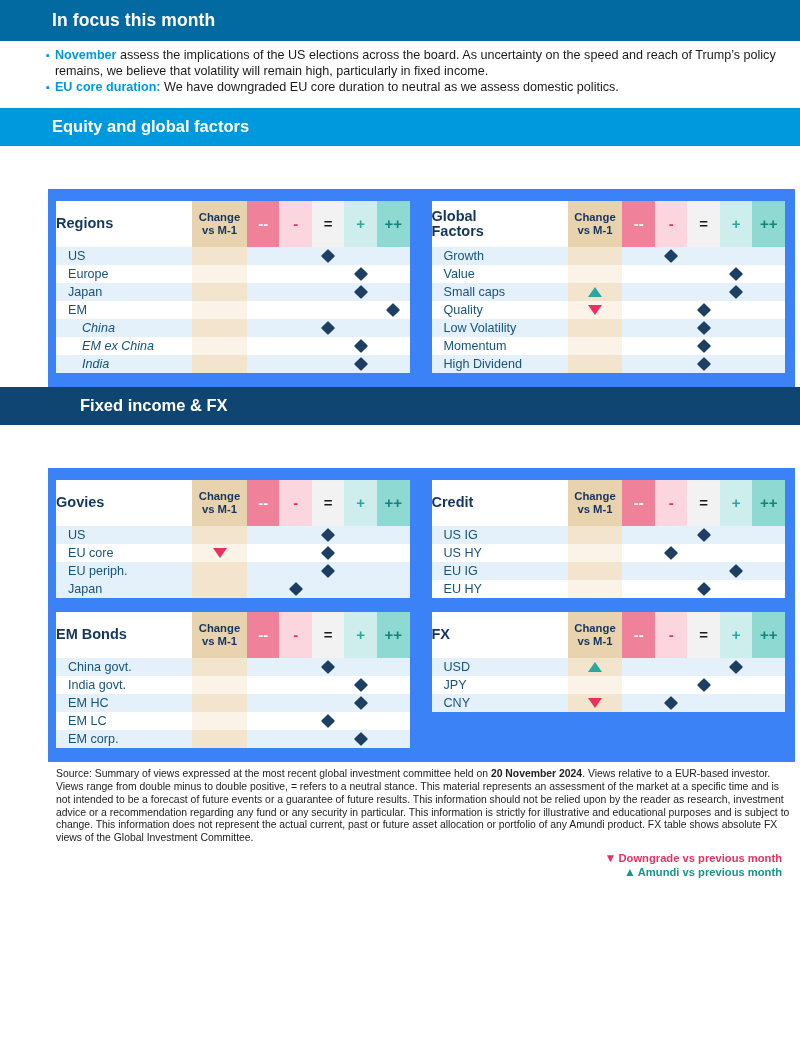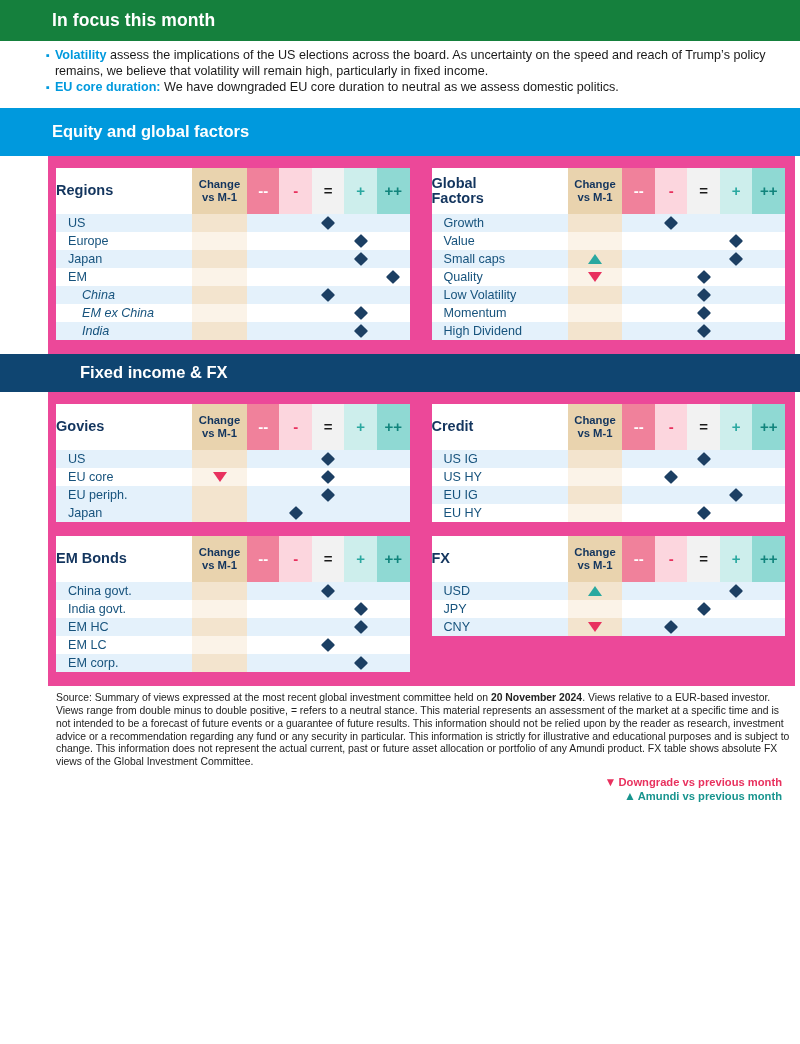--- a/index.html
+++ b/index.html
@@ -5,50 +5,50 @@
   html,body{margin:0;padding:0;}
   body{
     width:800px;height:1044px;background:#ffffff;
     font-family:"Liberation Sans","DejaVu Sans",sans-serif;
     -webkit-font-smoothing:antialiased;overflow:hidden;
   }
   .page{position:relative;width:800px;height:1044px;}
 
   
   .band-gray{
-    height:41px;background:#15803d;display:flex;align-items:center;
+    height:41px;background:#0369a1;display:flex;align-items:center;
   }
   .band-gray .band-title{
     color:#ffffff;font-size:17.5px;font-weight:bold;margin-left:52px;letter-spacing:.1px;
   }
   .focus-body{
     padding:7px 6px 6px 46px;
   }
   .bullet-line{
     display:flex;font-size:12.6px;color:#1a1a1a;line-height:15.6px;margin-bottom:1px;
   }
   .bullet-sq{
     color:#0099dd;font-size:11px;line-height:15.6px;margin-right:5px;
   }
   .bullet-txt{flex:1;}
   .bullet-lead{color:#0099dd;font-weight:bold;}
 
   
   .band-blue{
-    height:48px;background:#0099dd;display:flex;align-items:center;margin-top:5px;
+    height:38px;background:#0099dd;display:flex;align-items:center;margin-top:5px;
   }
   .band-navy{
     height:38px;background:#0f4571;display:flex;align-items:center;padding-left:28px;
   }
   .band-blue .band-title,.band-navy .band-title{
     color:#ffffff;font-size:16.5px;font-weight:bold;margin-left:52px;
   }
 
   
-  .panel{background:#ec4899;margin-left:48px;margin-right:5px;padding:12px 0 14px 0;}
+  .panel{background:#3b82f6;margin-left:48px;margin-right:5px;padding:12px 0 14px 0;margin-top:43px;}
   .grid2{display:flex;gap:22px;padding:0 10px 0 8px;}
   .col{flex:1;min-width:0;}
   .gap-rows{height:14px;}
 
   
   table.rt{width:100%;border-collapse:collapse;table-layout:fixed;}
   table.rt col.c-label{width:38.5%;}
   table.rt col.c-chg{width:15.5%;}
   table.rt col.c-r{width:9.2%;}
 
@@ -114,21 +114,21 @@
 
 <div class="page">
 
   <div class="band-gray">
     <span class="band-title">In focus this month</span>
   </div>
 
   <div class="focus-body">
     <div class="bullet-line">
       <span class="bullet-sq">▪</span>
-      <span class="bullet-txt"><span class="bullet-lead">Volatility</span><span> assess the implications of the US elections across the board. As uncertainty on the speed and reach of Trump’s policy remains, we believe that volatility will remain high, particularly in fixed income.</span></span>
+      <span class="bullet-txt"><span class="bullet-lead">November</span><span> assess the implications of the US elections across the board. As uncertainty on the speed and reach of Trump’s policy remains, we believe that volatility will remain high, particularly in fixed income.</span></span>
     </div>
     <div class="bullet-line">
       <span class="bullet-sq">▪</span>
       <span class="bullet-txt"><span class="bullet-lead">EU core duration:</span><span> We have downgraded EU core duration to neutral as we assess domestic politics.</span></span>
     </div>
   </div>
 
   <div class="band-blue">
     <span class="band-title">Equity and global factors</span>
   </div>

